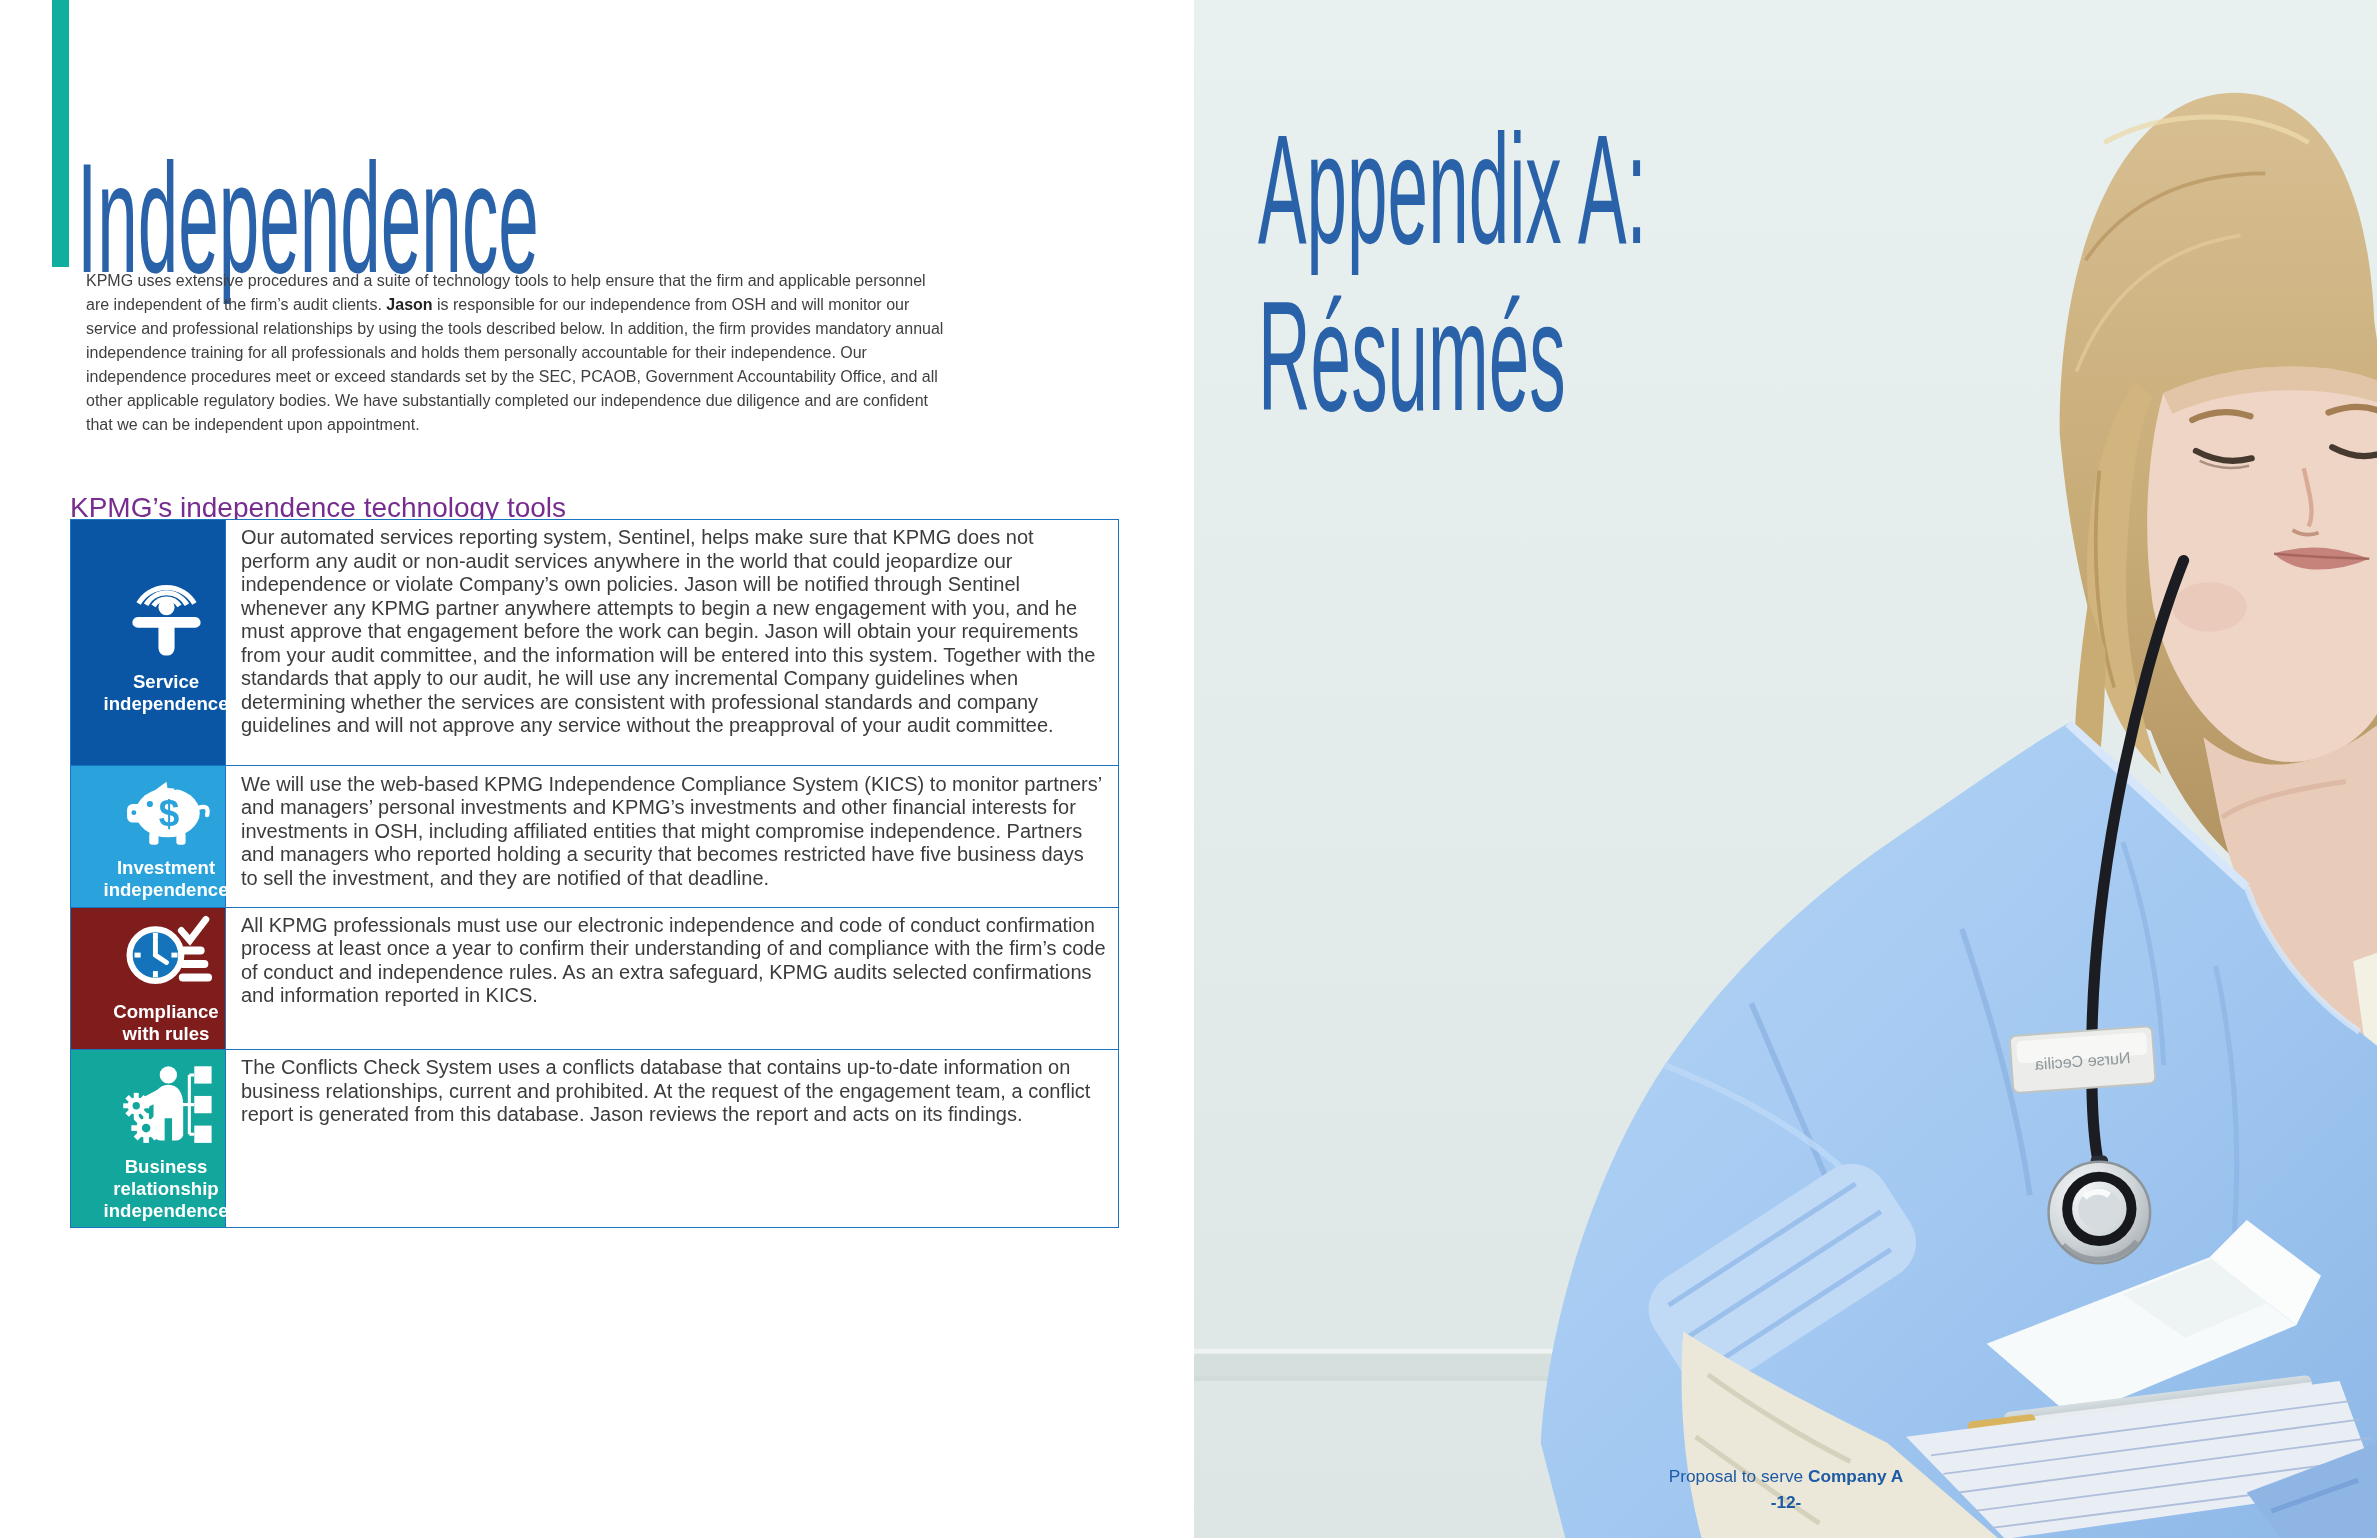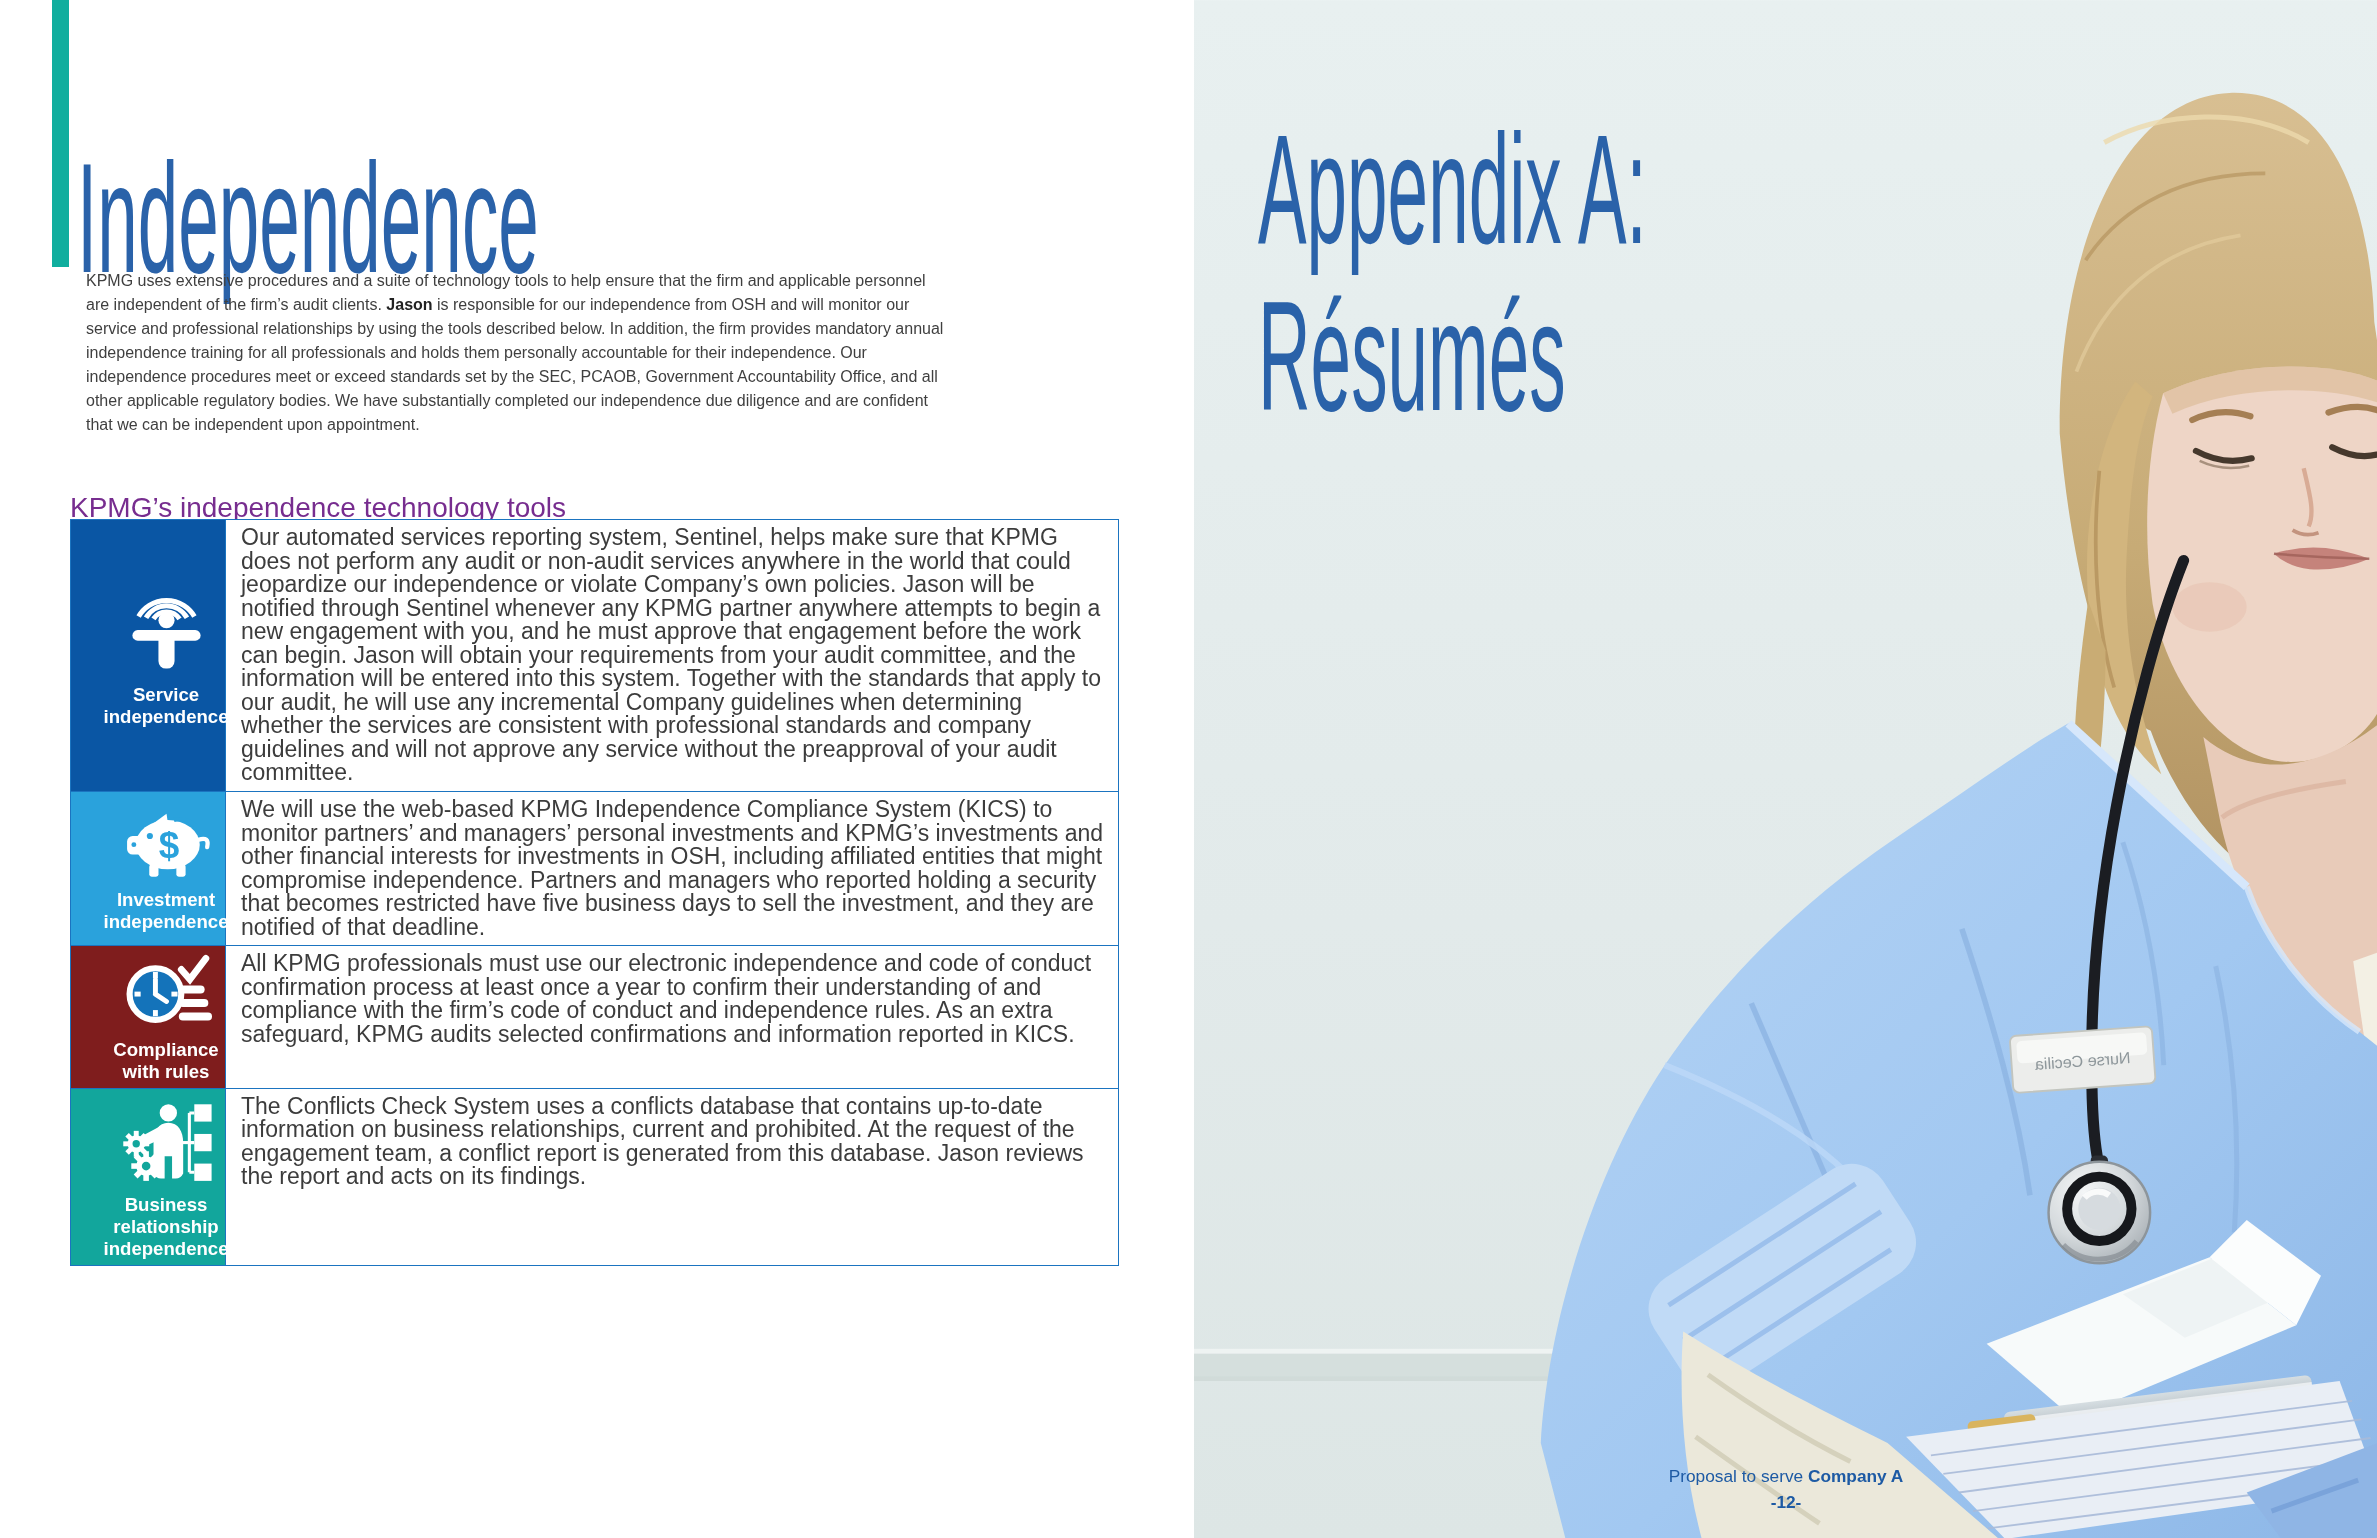--- a/index.html
+++ b/index.html
@@ -11,21 +11,21 @@
              transform:scaleX(0.47);transform-origin:left top;letter-spacing:0px;font-weight:400;}
   #left-title{left:77px;top:141px;width:1114px;}
   .intro{position:absolute;left:86px;top:253px;width:867px;font-size:16px;line-height:24px;color:#3f3f3f;}
   .intro .b{font-weight:bold;color:#222;}
   .section-heading{position:absolute;left:70px;top:469px;font-size:28px;line-height:31px;color:#772d8f;font-weight:400;}
   table.tools{position:absolute;left:70px;top:519px;width:1049px;border-collapse:collapse;table-layout:fixed;}
   table.tools td{border:1.9px solid #1b74c0;vertical-align:top;}
   td.lab{width:154px;padding:0;color:#ffffff;text-align:center;}
   td.lab .cellwrap{display:flex;flex-direction:column;align-items:center;justify-content:center;height:100%;gap:6.2px;margin-left:36px;}
   td.lab .lbl{font-weight:bold;font-size:18.6px;line-height:22px;max-width:130px;}
-  td.txt{background:#ffffff;padding:6.2px 12.4px 6.2px 15px;font-size:23px;line-height:23.5px;color:#3c3c3c;}
+  td.txt{background:#ffffff;padding:6.2px 12.4px 6.2px 15px;font-size:20px;line-height:23.5px;color:#3c3c3c;}
   tr.r0 td{height:233px;} tr.r1 td{height:128px;} tr.r2 td{height:129px;} tr.r3 td{height:164px;}
   .c0{background:#0a56a4;} .c1{background:#2aa2dc;} .c2{background:#7f1d1d;} .c3{background:#12a69c;}
   tr.r0 td.lab .cellwrap{padding-bottom:34px;}
   .footer{position:absolute;top:1463px;text-align:center;font-size:17.3px;line-height:26px;color:#1d5aa4;}
   #footer-left{left:70px;width:1049px;}
   #footer-right{left:1194px;width:1184px;}
   .footer .b{font-weight:bold;}
   .footer .pg{font-weight:bold;}
   
   #photo{position:absolute;left:1194px;top:0;width:1184px;height:1539px;}

